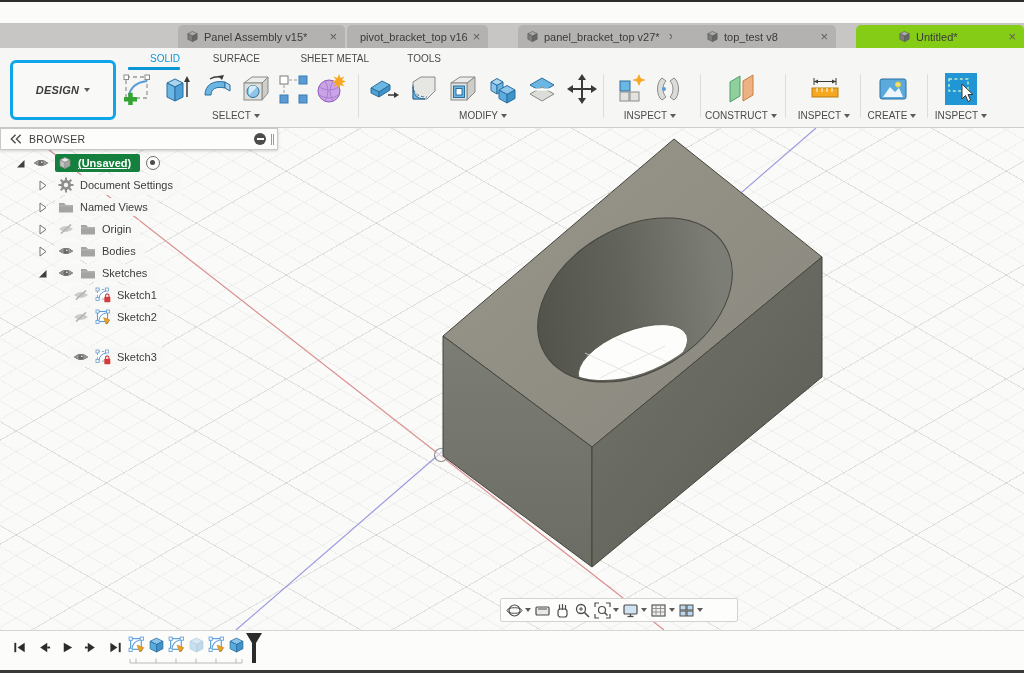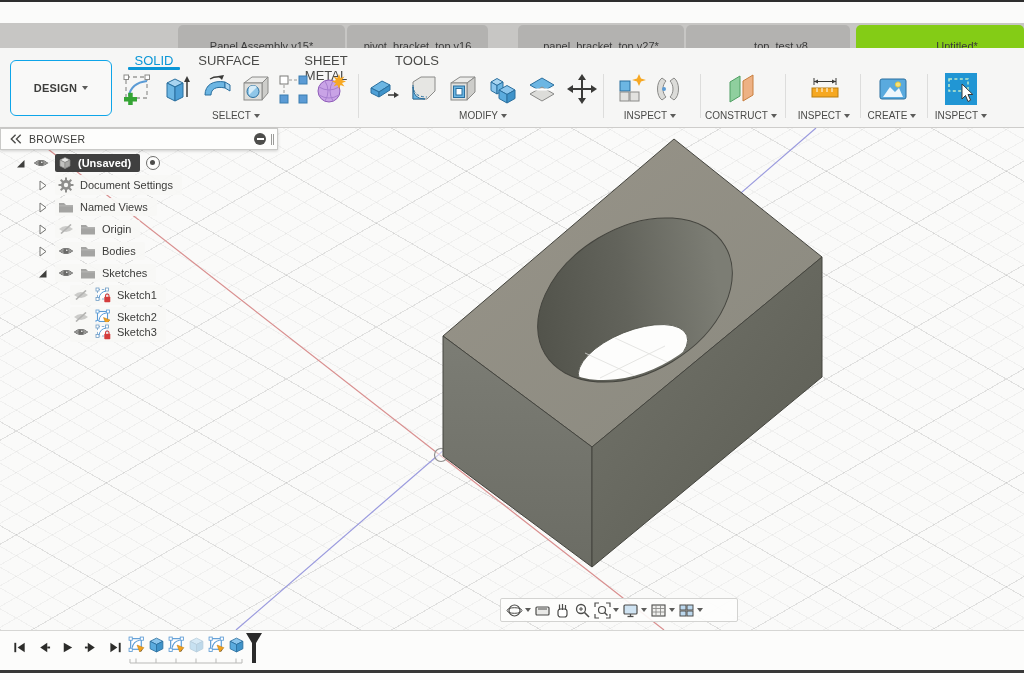--- a/index.html
+++ b/index.html
@@ -15,32 +15,32 @@
   .tl{position:absolute;width:12px;height:12px;border-radius:50%;top:5px;}
   .tl.red{left:10px;background:#ff5f57;border:0.5px solid #e0443e;}
   .tl.yel{left:27px;background:#febc2e;border:0.5px solid #d89c1f;}
   .tl.grn{left:44px;background:#28c840;border:0.5px solid #1d9e30;}
   .title{position:absolute;left:0;top:4px;width:100%;text-align:center;font-size:12px;color:#393939;}
 
   
   .tabbar{left:0;top:23px;width:1024px;height:25px;background:#c7c6c4;}
   .doc-tab{position:absolute;top:2px;height:23px;background:#b3b2b0;border-radius:5px 5px 0 0;
            display:flex;align-items:center;gap:5px;font-size:11px;color:#3a3a3a;
-           padding:10px 8px;box-sizing:border-box;white-space:nowrap;overflow:hidden;flex-direction:column;}
+           padding:10px 8px;box-sizing:border-box;white-space:nowrap;overflow:hidden;}
   .doc-tab.active{background:#84cc16;}
   .tab-close{margin-left:auto;color:#5e5e5c;font-size:13px;line-height:13px;}
   .qat-ic{position:absolute;top:27px;}
   .caret{display:inline-block;width:0;height:0;border-left:3.5px solid transparent;border-right:3.5px solid transparent;border-top:4px solid #5c5c5a;}
 
   
   .ribbon{left:0;top:48px;width:1024px;height:80px;background:#f6f6f5;border-bottom:1px solid #cecdcb;box-sizing:border-box;}
   .design-btn{position:absolute;left:10px;top:12px;width:100px;height:54px;background:#f9f9f8;
-              border:1px solid #0ea5e9;border-radius:6px;display:flex;align-items:center;justify-content:center;
-              gap:5px;font-size:11px;font-weight:bold;color:#3d3d3b;letter-spacing:.2px;}
-  .rtab{position:absolute;top:5px;font-size:13px;color:#4a4a48;text-align:center;}
+              border:3px solid #0ea5e9;border-radius:6px;display:flex;align-items:center;justify-content:center;
+              gap:5px;font-size:11px;font-weight:bold;color:#3d3d3b;letter-spacing:.2px;font-style:italic;}
+  .rtab{position:absolute;top:5px;font-size:10px;color:#4a4a48;text-align:right;}
   .rtab.active{color:#0a96d6;}
   .runder{position:absolute;left:128px;top:19px;width:52px;height:3px;background:#0a96d6;border-radius:1px;}
   .tool{position:absolute;top:23px;width:34px;height:36px;display:flex;align-items:center;justify-content:center;}
   .glabel{position:absolute;top:62px;width:120px;font-size:10px;color:#4a4a48;display:flex;align-items:center;justify-content:center;gap:3px;}
   .vsep{position:absolute;top:26px;width:1px;height:44px;background:#dddddc;}
 
   
   .viewport{left:0;top:128px;width:1024px;height:502px;
     background:
       repeating-linear-gradient(150deg, rgba(110,110,110,0.12) 0 1px, transparent 1px 90px),
@@ -52,21 +52,21 @@
   
   .panel-hdr{position:absolute;height:22px;background:#fdfdfc;border:1px solid #c9c9c7;box-sizing:border-box;
              display:flex;align-items:center;font-size:10.5px;color:#3c3c3a;letter-spacing:.3px;
              box-shadow:0 1px 3px rgba(0,0,0,0.18);}
   .circle-btn{width:12px;height:12px;border-radius:50%;background:#4d4d4b;position:relative;}
   .circle-btn::after{content:"";position:absolute;left:2.5px;top:5.2px;width:7px;height:1.6px;background:#fff;}
   .circle-btn.plus::before{content:"";position:absolute;left:5.2px;top:2.5px;width:1.6px;height:7px;background:#fff;}
   .grip{width:1px;height:11px;border-left:1.5px solid #9b9b99;border-right:1.5px solid #9b9b99;margin-left:5px;}
   .brow{position:absolute;display:flex;align-items:center;gap:6px;height:20px;font-size:11px;color:#3c3c3a;}
   .pill{display:inline-flex;align-items:center;gap:6px;padding:2px 9px 2px 3px;background:rgba(247,247,245,0.93);border-radius:2px;}
-  .pill.sel{background:#404040;color:#fff;font-weight:bold;}
+  .pill.sel{background:#15803d;color:#fff;font-weight:bold;text-decoration:underline;}
   .radio{width:12px;height:12px;border-radius:50%;border:1.5px solid #6e6e6c;background:#fdfdfc;position:relative;}
   .radio::after{content:"";position:absolute;left:3px;top:3px;width:5px;height:5px;border-radius:50%;background:#4c4c4a;}
 
   
   .navbar{left:500px;top:598px;width:238px;height:24px;background:rgba(253,253,252,0.9);
           border:1px solid #d3d3d1;border-radius:2px;box-sizing:border-box;
           display:flex;align-items:center;padding:0 5px;gap:3px;}
   .nav-it{display:flex;align-items:center;gap:2px;}
   .timeline{left:0;top:630px;width:1024px;height:40px;background:#fcfcfb;border-top:1px solid #d6d6d4;box-sizing:border-box;}
   .bot-edge{left:0;top:670px;width:1024px;height:3px;background:#3a3a3a;}
@@ -190,21 +190,21 @@
       <span>pivot_bracket_top v16</span>
       <span class="tab-close">×</span>
     </div>
     <div class="doc-tab" style="left:518px;width:166px">
       <svg width="13" height="13" viewBox="0 0 14 14">
           <use href="#cube"></use>
         </svg>
       <span>panel_bracket_top v27*</span>
       <span class="tab-close">×</span>
     </div>
-    <div class="doc-tab" style="left:686px;width:164px;padding-left:34px">
+    <div class="doc-tab" style="left:672px;width:164px;padding-left:34px">
       <svg width="13" height="13" viewBox="0 0 14 14">
           <use href="#cube"></use>
         </svg>
       <span>top_test v8</span>
       <span class="tab-close">×</span>
     </div>
     <div class="doc-tab active" style="left:856px;width:168px;padding-left:42px">
       <svg width="13" height="13" viewBox="0 0 14 14">
           <use href="#cube"></use>
         </svg>
@@ -593,21 +593,21 @@
       <svg width="16" height="10" viewBox="0 0 16 10">
           <use href="#eye-off"></use>
         </svg>
       <svg width="16" height="16" viewBox="0 0 16 16">
           <use href="#skedit"></use>
         </svg>
       <span>Sketch2</span>
     </span>
   </div>
 
-  <div class="brow" style="left:70px;top:322px">
+  <div class="brow" style="left:70px;top:347px">
     <span class="pill">
       <svg width="16" height="10" viewBox="0 0 16 10">
           <use href="#eye"></use>
         </svg>
       <svg width="16" height="16" viewBox="0 0 16 16">
           <use href="#skl"></use>
         </svg>
       <span>Sketch3</span>
     </span>
   </div>

